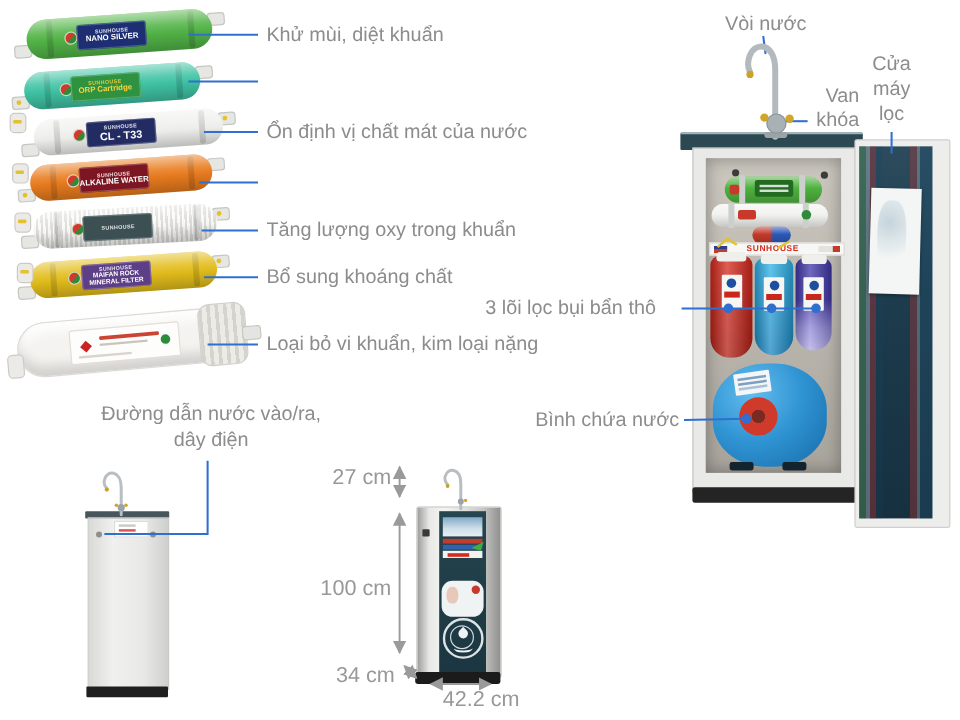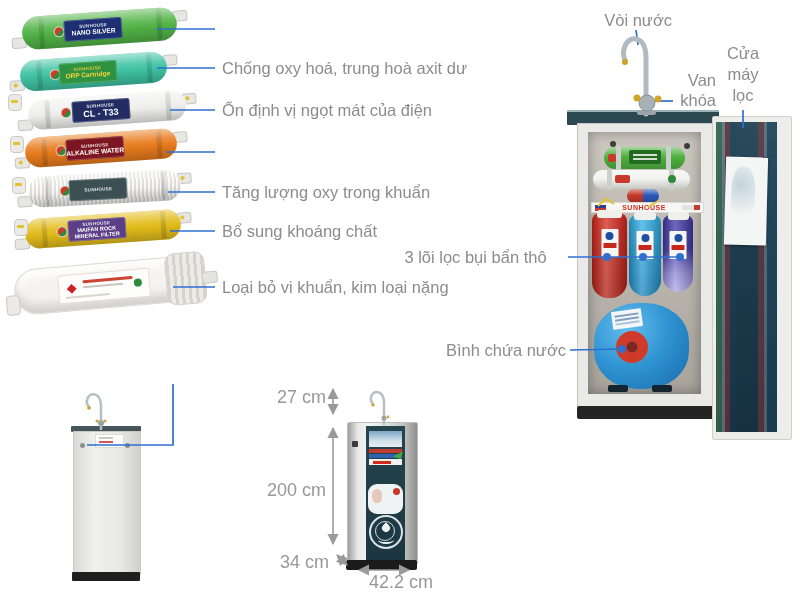--- a/index.html
+++ b/index.html
@@ -240,22 +240,22 @@
   <div class="loose" style="left:10px;top:136px;">
       <i></i>
     </div>
   <div class="loose" style="left:12px;top:177px;">
       <i></i>
     </div>
   <div class="loose" style="left:14px;top:219px;">
       <i></i>
     </div>
 
-  <div class="f-lbl" style="top:59px;">Chống oxy hoá, trung hoà axit dư</div>
-  <div class="f-lbl" style="top:101px;">Ổn định vị ngọt mát của điện</div>
+  <div class="f-lbl" style="top:20px;">Khử mùi, diệt khuẩn</div>
+  <div class="f-lbl" style="top:101px;">Ổn định vị chất mát của nước</div>
   <div class="f-lbl" style="top:183px;">Tăng lượng oxy trong khuẩn</div>
   <div class="f-lbl" style="top:222px;">Bổ sung khoáng chất</div>
   <div class="f-lbl" style="top:278px;">Loại bỏ vi khuẩn, kim loại nặng</div>
 
   <div class="counter"></div>
   <div class="cab-body"></div>
   <div class="cab-int"></div>
   <div class="cab-base"></div>
   <div class="screw" style="left:610px;top:141px;"></div>
   <div class="screw" style="left:684px;top:143px;"></div>
@@ -329,20 +329,22 @@
   <div class="callout" style="left:438px;top:341px;width:128px;text-align:right;">Bình chứa nước</div>
 
   <div class="bv-top"></div>
   <div class="bv-body"></div>
   <div class="bv-sticker">
       <i></i>
     </div>
   <div class="bv-port" style="left:80px;top:443px;"></div>
   <div class="bv-port" style="left:125px;top:443px;"></div>
   <div class="bv-base"></div>
+  <div class="callout pre" style="left:76px;top:334px;width:200px;text-align:center;line-height:22px;">Đường dẫn nước vào/ra,
+dây điện</div>
 
   <div class="fv-body"></div>
   <div class="fv-vent"></div>
   <div class="fv-panel">
     <div class="fp-photo"></div>
     <div class="fp-s1"></div>
       <div class="fp-s2"></div>
     <div class="fp-s3">
         <i></i>
       </div>
@@ -353,21 +355,21 @@
       </div>
     <div class="fp-logo">
       <span class="in"></span>
         <span class="drop"></span>
         <span class="wave"></span>
     </div>
   </div>
   <div class="fv-base"></div>
 
   <div class="dim" style="left:268px;top:387px;width:58px;text-align:right;">27 cm</div>
-  <div class="dim" style="left:256px;top:480px;width:70px;text-align:right;">200 cm</div>
+  <div class="dim" style="left:256px;top:480px;width:70px;text-align:right;">100 cm</div>
   <div class="dim" style="left:277px;top:552px;width:52px;text-align:right;">34 cm</div>
   <div class="dim" style="left:366px;top:572px;width:70px;text-align:center;">42.2 cm</div>
 
   <svg class="overlay" width="800" height="600" viewBox="0 0 800 600">
     <defs>
       <marker id="arr" viewBox="0 0 10 10" refX="9" refY="5" markerWidth="7" markerHeight="7" orient="auto-start-reverse">
         <path d="M0,0 L10,5 L0,10 z" fill="#9a9a9a"></path>
       </marker>
     </defs>
 

